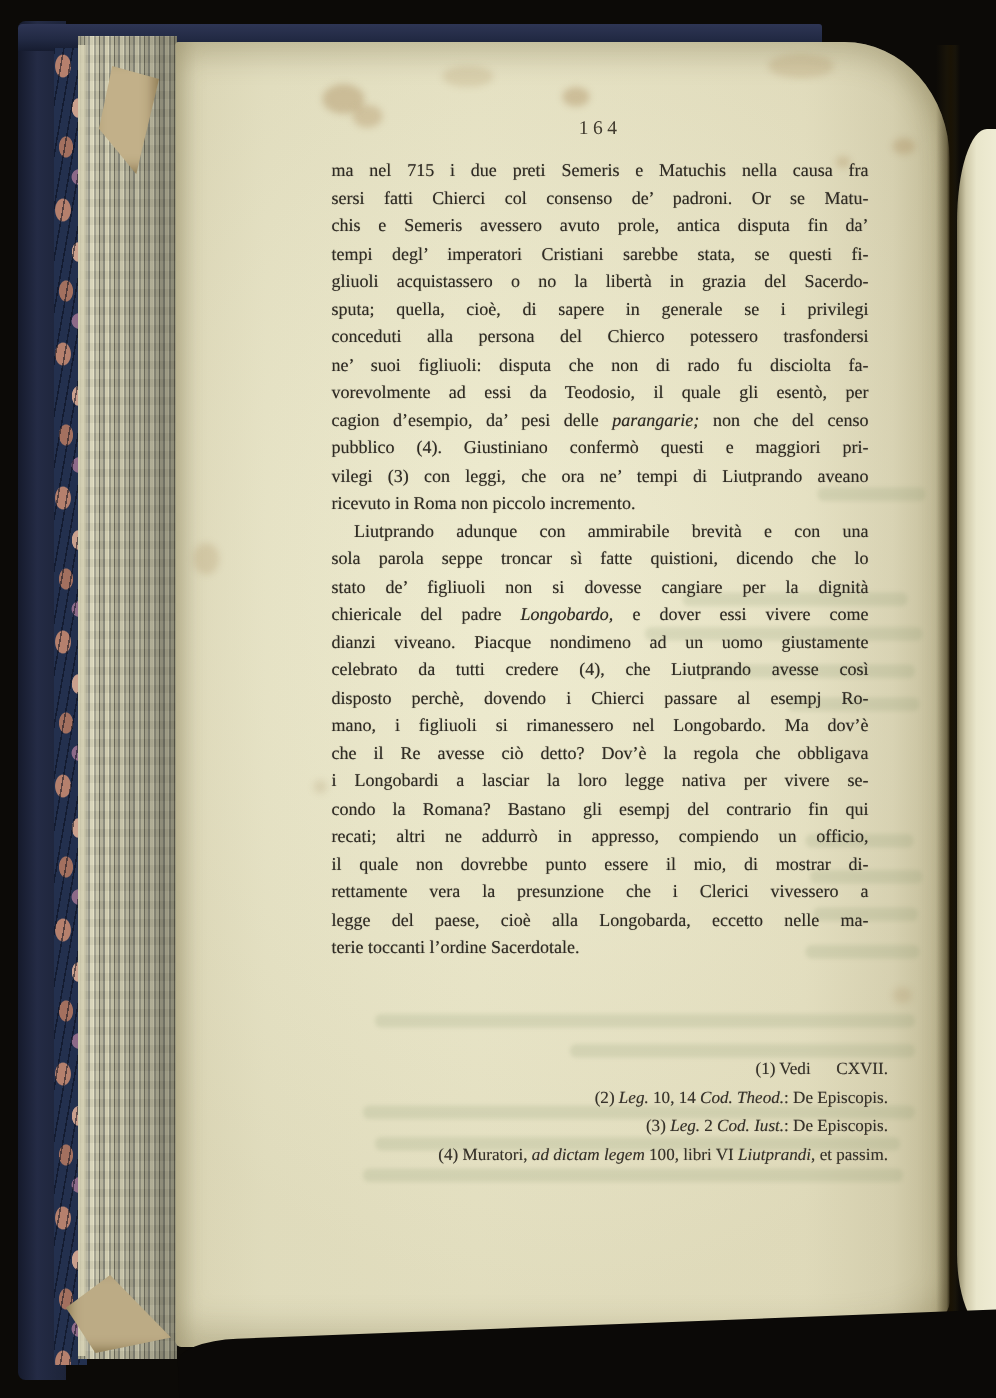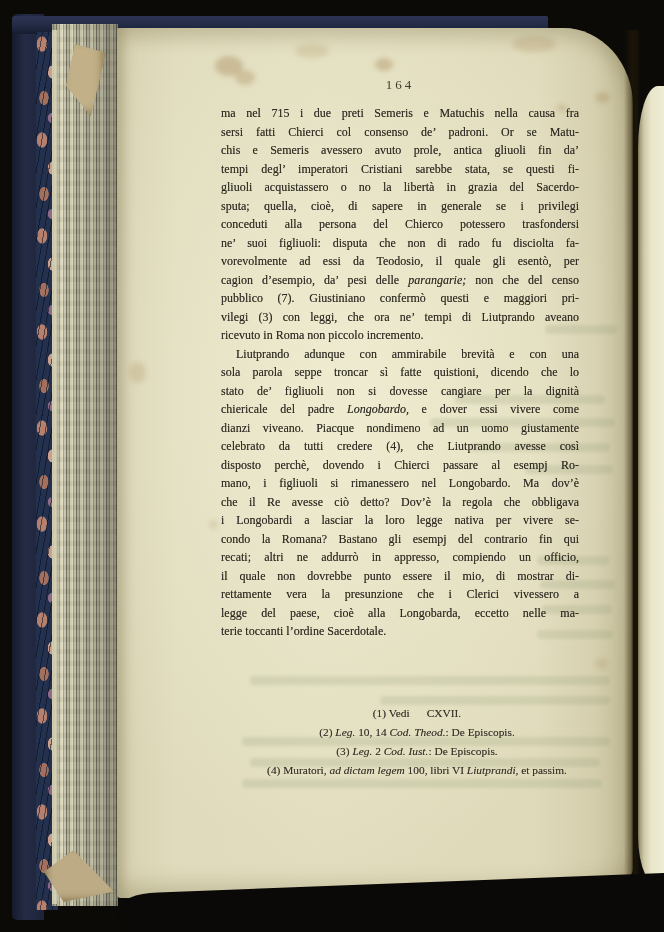--- a/index.html
+++ b/index.html
@@ -48,21 +48,21 @@
   
   .page-number{position:absolute;left:104px;top:49px;width:358px;text-align:center;
     font-size:13px;letter-spacing:3px;color:#403a2e;}
   .body-text{position:absolute;left:104px;top:76px;width:358px;color:#2f2b24;
     font-size:12px;}
   .tline{height:18.5px;line-height:18.5px;text-align:justify;text-align-last:justify;
     text-shadow:0 0 .6px rgba(50,45,35,.55);}
   .tline.ind{text-indent:15px;}
   .tline.last{text-align-last:left;}
   .footnotes{position:absolute;left:125px;top:676px;width:350px;color:#36322a;font-size:11.4px;}
-  .fline{height:19px;line-height:19px;text-align:center;text-shadow:0 0 .5px rgba(55,50,40,.5);}
+  .fline{height:19px;line-height:19px;text-align:right;text-shadow:0 0 .5px rgba(55,50,40,.5);}
   .it{font-style:italic;}
   
   .spot{position:absolute;border-radius:50%;filter:blur(2.5px);pointer-events:none;}
   .bleed{position:absolute;height:9px;border-radius:4px;filter:blur(1.4px);opacity:.17;
     background:#7e8f66;pointer-events:none;}
   .vignette{position:absolute;inset:0;border-radius:inherit;pointer-events:none;
     background:radial-gradient(ellipse 420px 560px at 48% 42%,rgba(255,255,245,.10),rgba(120,105,55,.10) 85%);}
 </style>
 </head>
 <body>
@@ -103,29 +103,29 @@
     <div class="spot" style="left:478px;top:64px;width:15px;height:11px;background:rgba(150,110,55,.24)"></div>
     <div class="spot" style="left:440px;top:76px;width:10px;height:8px;background:rgba(150,110,55,.22)"></div>
     <div class="spot" style="left:12px;top:334px;width:17px;height:21px;background:rgba(150,110,55,.18)"></div>
     <div class="spot" style="left:92px;top:492px;width:9px;height:9px;background:rgba(130,95,45,.14)"></div>
     <div class="spot" style="left:478px;top:630px;width:13px;height:11px;background:rgba(150,110,55,.15)"></div>
 
     <div class="page-number">164</div>
     <div class="body-text">
         <div class="tline"><span>ma nel 715 i due preti Semeris e Matuchis nella causa fra</span></div>
         <div class="tline"><span>sersi fatti Chierci col consenso de’ padroni. Or se Matu-</span></div>
-        <div class="tline"><span>chis e Semeris avessero avuto prole, antica gliuoli fin da’</span></div>
+        <div class="tline"><span>chis e Semeris avessero avuto prole, antica disputa fin da’</span></div>
         <div class="tline"><span>tempi degl’ imperatori Cristiani sarebbe stata, se questi fi-</span></div>
         <div class="tline"><span>gliuoli acquistassero o no la libertà in grazia del Sacerdo-</span></div>
         <div class="tline"><span>sputa; quella, cioè, di sapere in generale se i privilegi</span></div>
         <div class="tline"><span>conceduti alla persona del Chierco potessero trasfondersi</span></div>
         <div class="tline"><span>ne’ suoi figliuoli: disputa che non di rado fu disciolta fa-</span></div>
         <div class="tline"><span>vorevolmente ad essi da Teodosio, il quale gli esentò, per</span></div>
         <div class="tline"><span>cagion d’esempio, da’ pesi delle </span><span class="it">parangarie;</span><span> non che del censo</span></div>
-        <div class="tline"><span>pubblico (7). Giustiniano confermò questi e maggiori pri-</span></div>
+        <div class="tline"><span>pubblico (4). Giustiniano confermò questi e maggiori pri-</span></div>
         <div class="tline"><span>vilegi (3) con leggi, che ora ne’ tempi di Liutprando aveano</span></div>
         <div class="tline last"><span>ricevuto in Roma non piccolo incremento.</span></div>
         <div class="tline ind"><span>Liutprando adunque con ammirabile brevità e con una</span></div>
         <div class="tline"><span>sola parola seppe troncar sì fatte quistioni, dicendo che lo</span></div>
         <div class="tline"><span>stato de’ figliuoli non si dovesse cangiare per la dignità</span></div>
         <div class="tline"><span>chiericale del padre </span><span class="it">Longobardo,</span><span> e dover essi vivere come</span></div>
         <div class="tline"><span>dianzi viveano. Piacque nondimeno ad un uomo giustamente</span></div>
         <div class="tline"><span>celebrato da tutti credere (4), che Liutprando avesse così</span></div>
         <div class="tline"><span>disposto perchè, dovendo i Chierci passare al esempj Ro-</span></div>
         <div class="tline"><span>mano, i figliuoli si rimanessero nel Longobardo. Ma dov’è</span></div>

